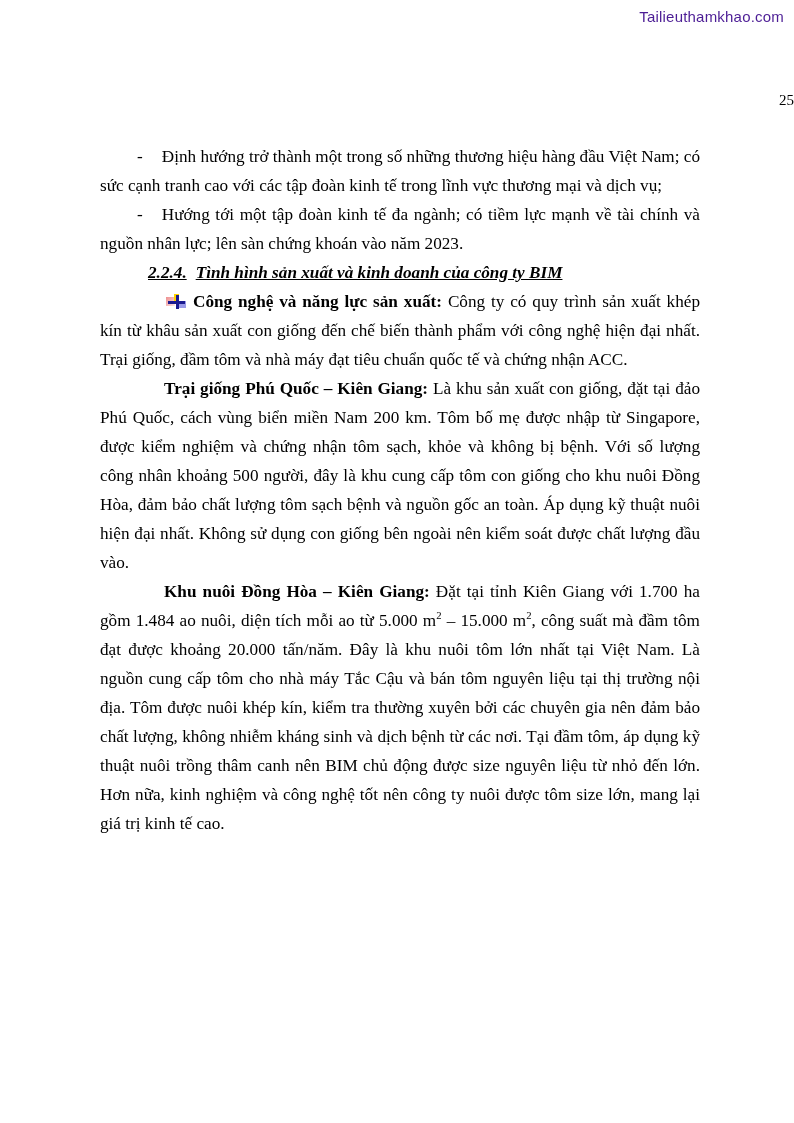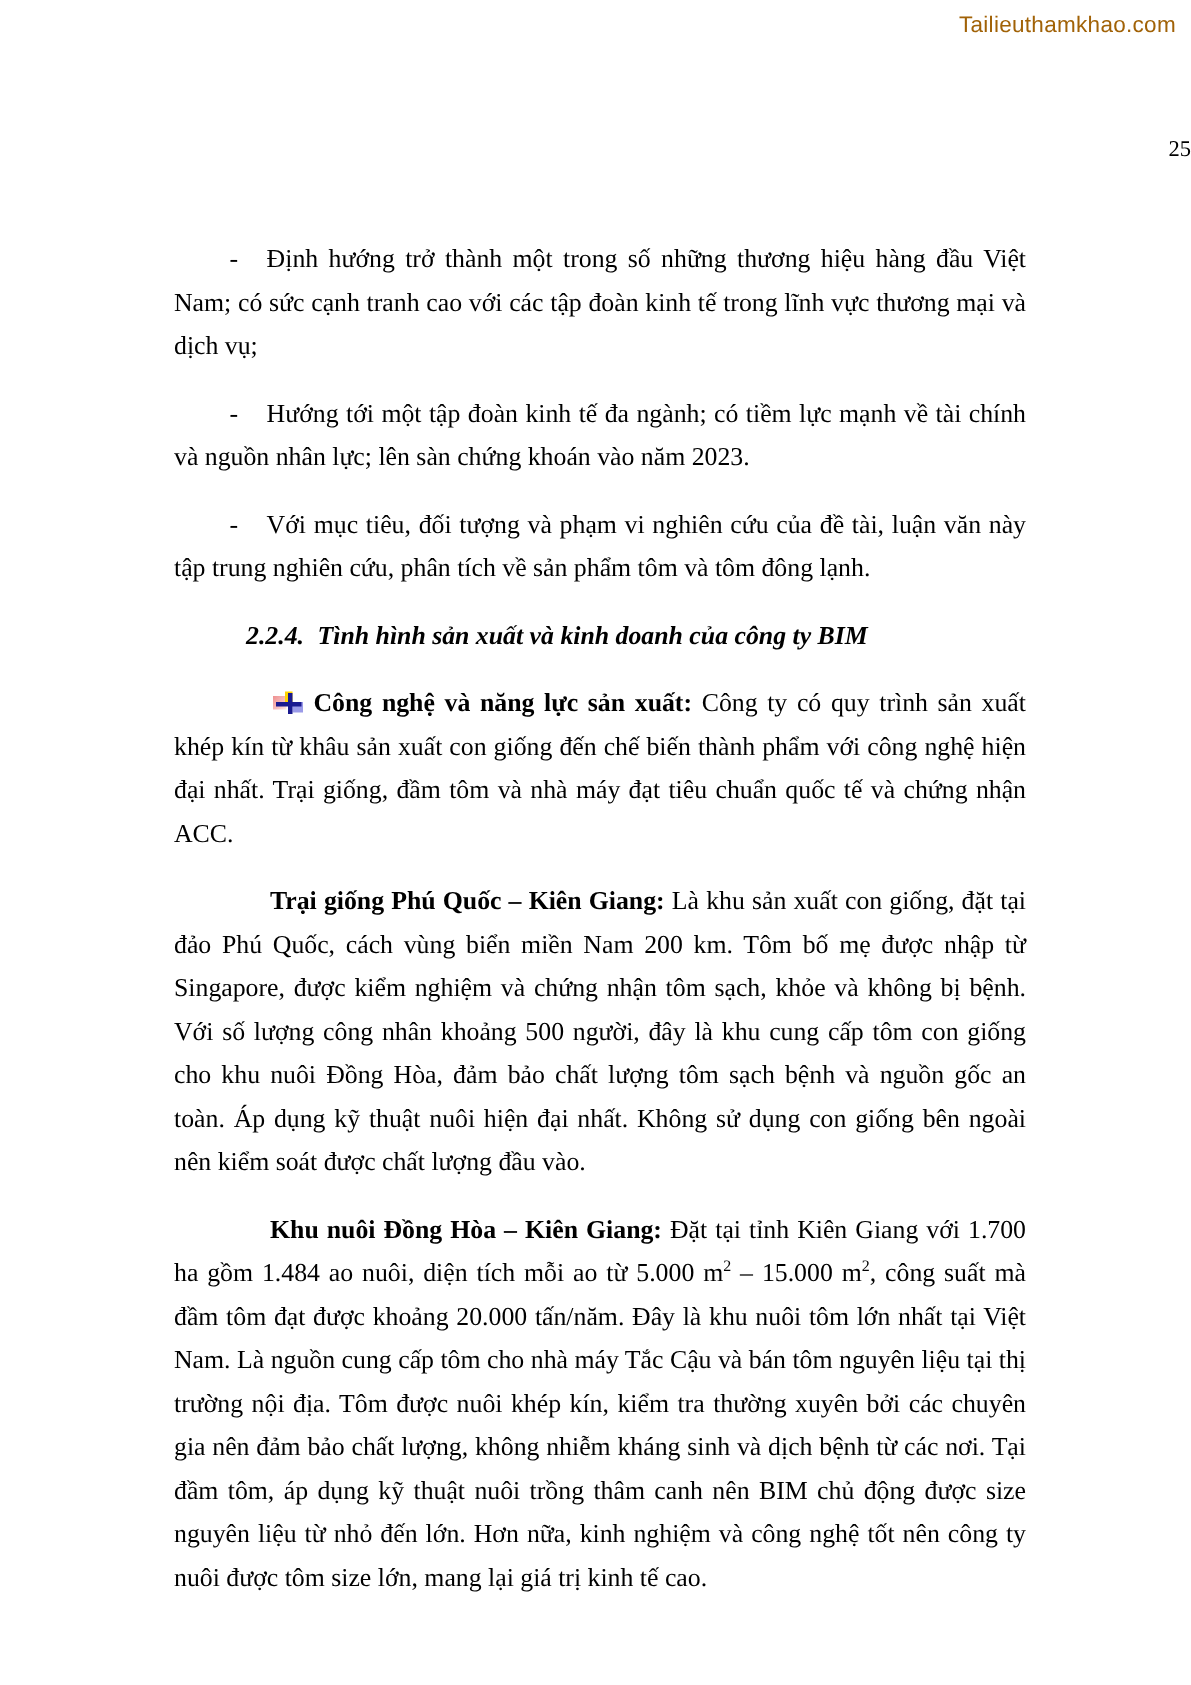--- a/index.html
+++ b/index.html
@@ -7,40 +7,40 @@
     width:794px;height:1123px;
     background:#ffffff;
     font-family:"Liberation Serif","DejaVu Serif",serif;
     color:#000;
     position:relative;
     overflow:hidden;
   }
   .watermark{
     position:absolute;top:8px;right:10px;
     font-family:"Liberation Sans","DejaVu Sans",sans-serif;
-    font-size:15px;color:#a16207;
+    font-size:15px;color:#4c1d95;
     text-shadow:1px 1px 0 #ffffff;
     letter-spacing:.2px;
   }
   .page-number{
     position:absolute;top:92px;left:0;width:100%;
     text-align:right;
     font-size:15px;
   }
   .content{
     position:absolute;left:100px;top:142px;width:600px;
     font-size:17.2px;line-height:29px;
     text-align:justify;
   }
-  .content p{margin:16px;padding:0;}
+  .content p{margin:0;padding:0;}
   p.bullet{text-indent:37px;}
   p.bullet .dash{margin-right:19px;}
   p.heading{
     text-indent:48px;
-    font-weight:bold;font-style:italic;
+    font-weight:bold;font-style:italic;text-decoration:underline;
   }
   p.heading .hnum{margin-right:9px;}
   p.flag-para{text-indent:66px;}
   p.ind{text-indent:64px;}
   b{font-weight:bold;}
   sup{font-size:.62em;line-height:0;vertical-align:super;}
   
   .flag-icon{
     display:inline-block;position:relative;
     width:20px;height:15px;
@@ -64,21 +64,20 @@
 
   <div class="page-number">25</div>
 
   <div class="content">
 
     <p class="bullet"><span class="dash">-</span><span>Định hướng trở thành một trong số những thương hiệu hàng đầu Việt Nam; có sức cạnh tranh cao với các tập đoàn kinh tế trong lĩnh vực thương mại và dịch vụ;</span></p>
 
     <p class="bullet"><span class="dash">-</span><span>Hướng tới một tập đoàn kinh tế đa ngành; có tiềm lực mạnh về tài chính và nguồn nhân lực; lên sàn chứng khoán vào năm 2023.</span></p>
 
 
-    <p class="bullet"><span class="dash">-</span><span>Với mục tiêu, đối tượng và phạm vi nghiên cứu của đề tài, luận văn này tập trung nghiên cứu, phân tích về sản phẩm tôm và tôm đông lạnh.</span></p>
 
     <p class="heading"><span class="hnum">2.2.4.</span><span>Tình hình sản xuất và kinh doanh của công ty BIM</span></p>
 
     <p class="flag-para"><span class="flag-icon"><i class="pk"></i><i class="yl"></i><i class="bsq"></i><i class="vb"></i><i class="hb"></i></span><b>Công nghệ và năng lực sản xuất:</b><span> Công ty có quy trình sản xuất khép kín từ khâu sản xuất con giống đến chế biến thành phẩm với công nghệ hiện đại nhất. Trại giống, đầm tôm và nhà máy đạt tiêu chuẩn quốc tế và chứng nhận ACC.</span></p>
 
     <p class="ind"><b>Trại giống Phú Quốc – Kiên Giang:</b><span> Là khu sản xuất con giống, đặt tại đảo Phú Quốc, cách vùng biển miền Nam 200 km. Tôm bố mẹ được nhập từ Singapore, được kiểm nghiệm và chứng nhận tôm sạch, khỏe và không bị bệnh. Với số lượng công nhân khoảng 500 người, đây là khu cung cấp tôm con giống cho khu nuôi Đồng Hòa, đảm bảo chất lượng tôm sạch bệnh và nguồn gốc an toàn. Áp dụng kỹ thuật nuôi hiện đại nhất. Không sử dụng con giống bên ngoài nên kiểm soát được chất lượng đầu vào.</span></p>
 
     <p class="ind"><b>Khu nuôi Đồng Hòa – Kiên Giang:</b><span> Đặt tại tỉnh Kiên Giang với 1.700 ha gồm 1.484 ao nuôi, diện tích mỗi ao từ 5.000 m</span><sup>2</sup><span> – 15.000 m</span><sup>2</sup><span>, công suất mà đầm tôm đạt được khoảng 20.000 tấn/năm. Đây là khu nuôi tôm lớn nhất tại Việt Nam. Là nguồn cung cấp tôm cho nhà máy Tắc Cậu và bán tôm nguyên liệu tại thị trường nội địa. Tôm được nuôi khép kín, kiểm tra thường xuyên bởi các chuyên gia nên đảm bảo chất lượng, không nhiễm kháng sinh và dịch bệnh từ các nơi. Tại đầm tôm, áp dụng kỹ thuật nuôi trồng thâm canh nên BIM chủ động được size nguyên liệu từ nhỏ đến lớn. Hơn nữa, kinh nghiệm và công nghệ tốt nên công ty nuôi được tôm size lớn, mang lại giá trị kinh tế cao.</span></p>
 
   </div>

